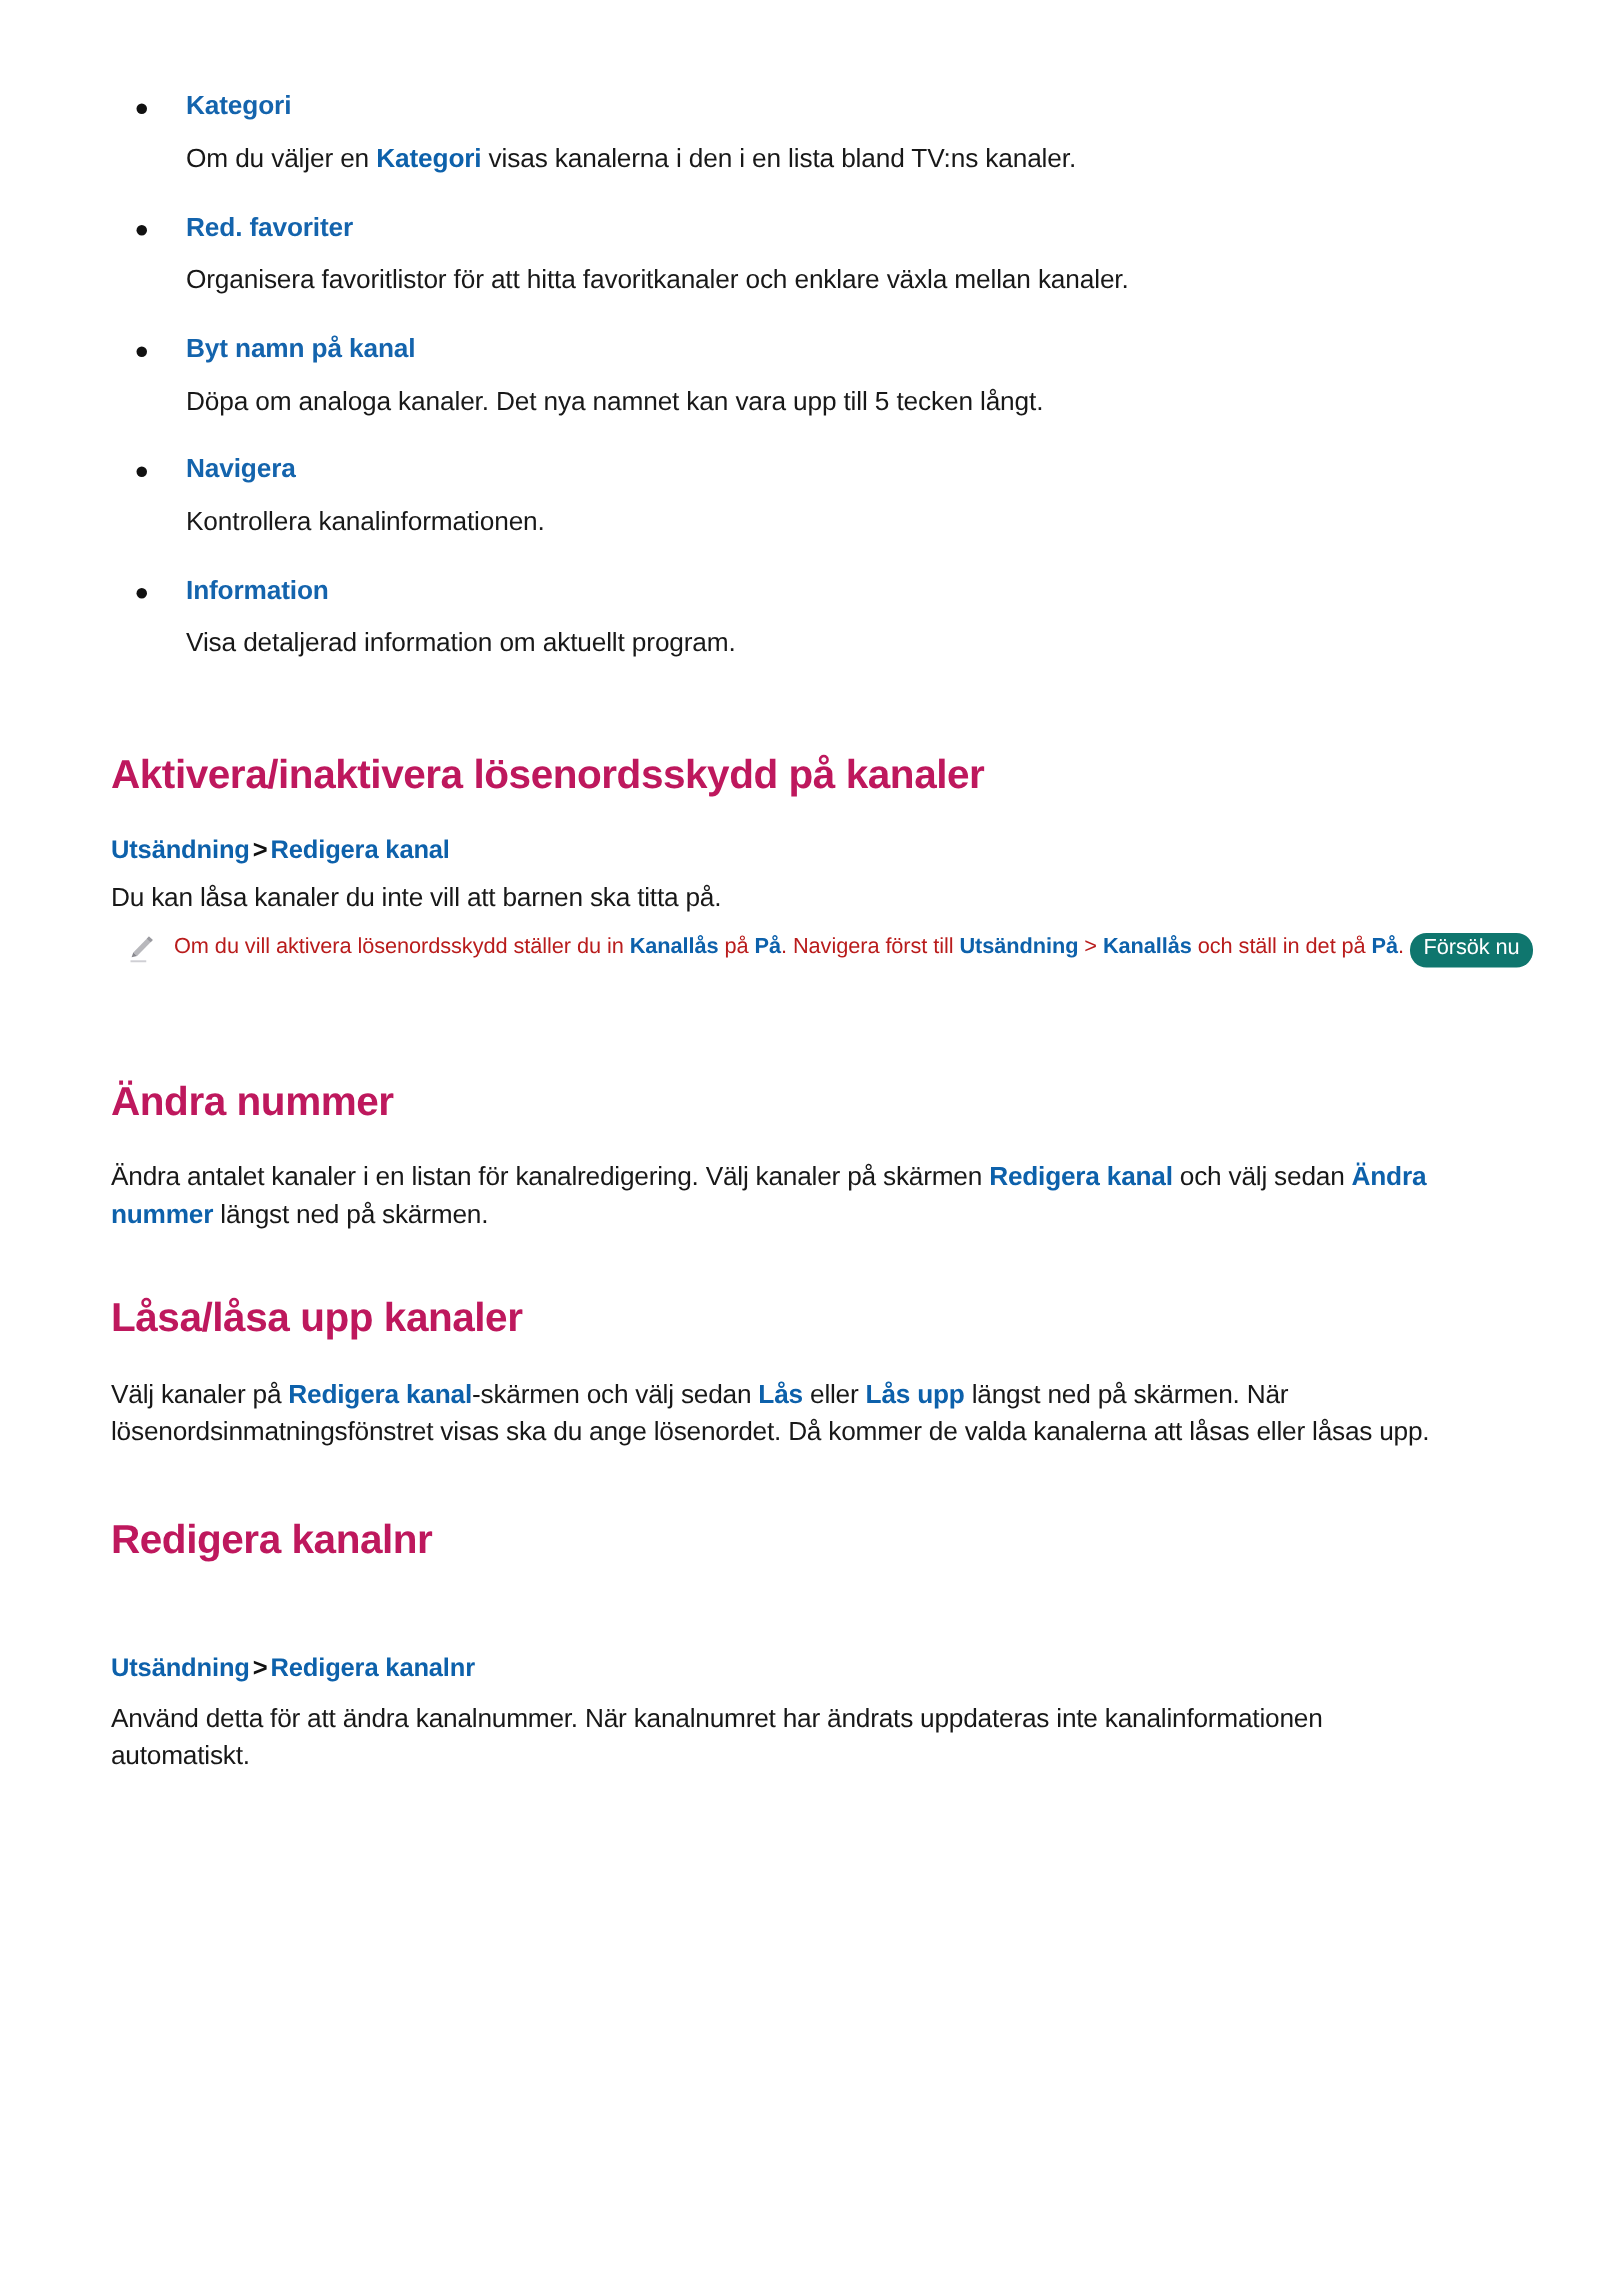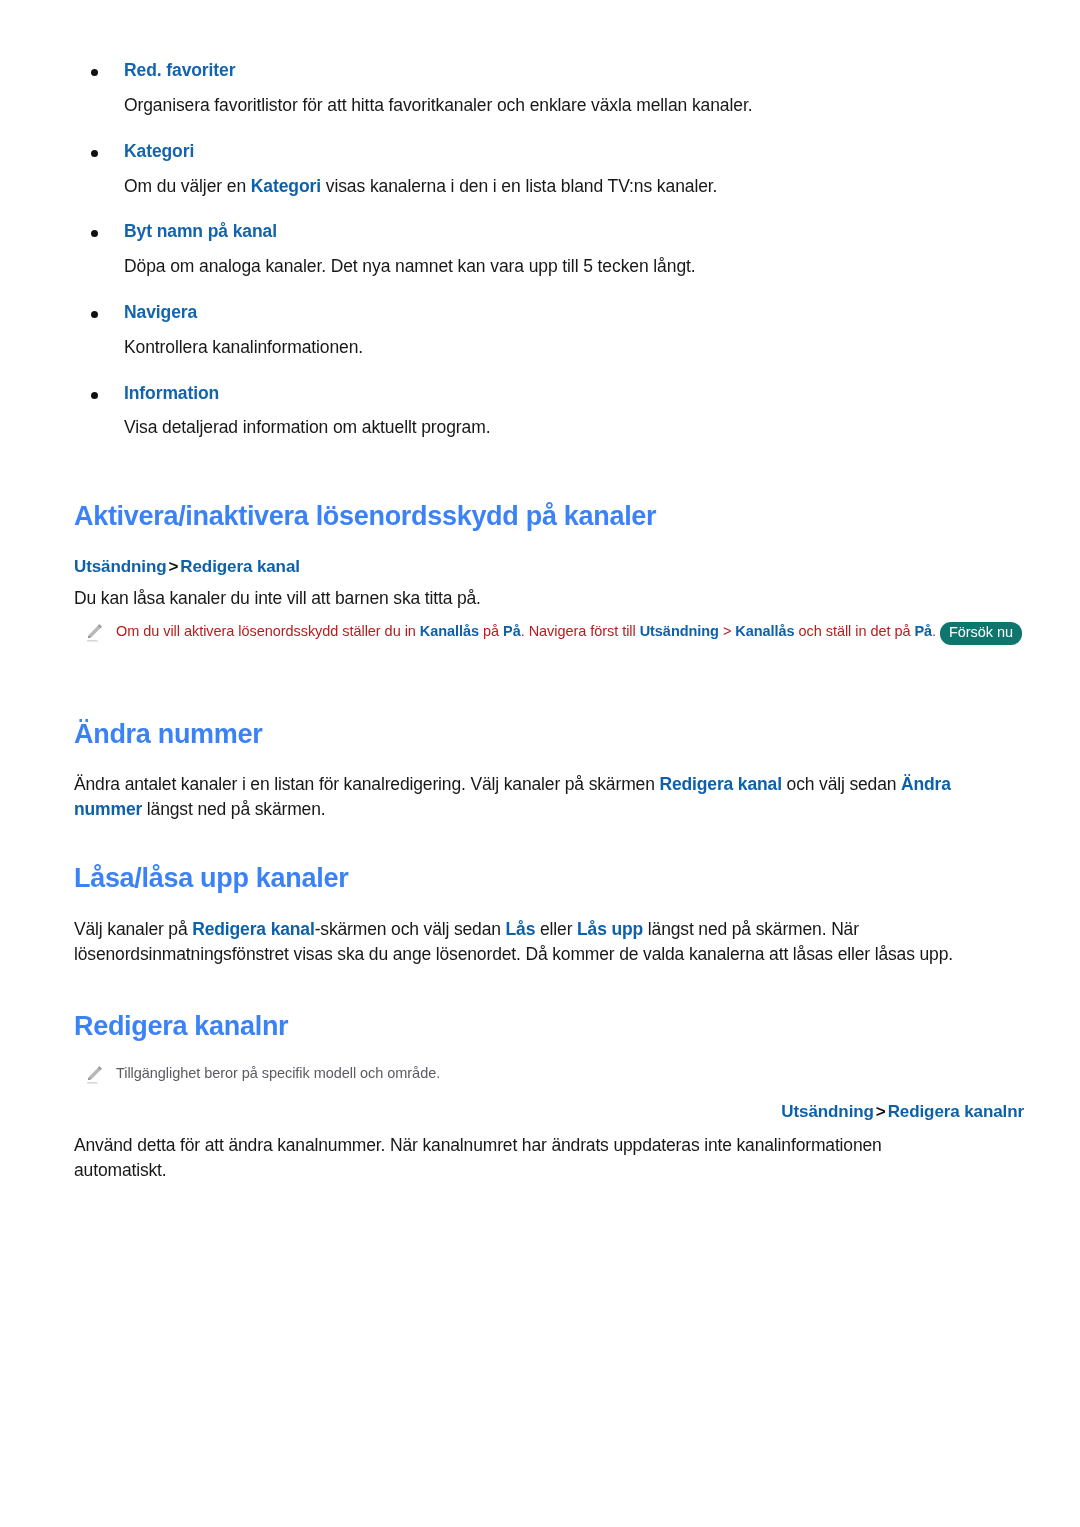--- a/index.html
+++ b/index.html
@@ -57,21 +57,21 @@
     padding-left: 50px;
     margin-top: 12px;
     font-size: 17.5px;
     color: #181818;
     line-height: 1.3;
     letter-spacing: -0.1px;
   }
 
   
   h1.section-title {
-    color: #3b82f6;
+    color: #be185d;
     font-size: 27px;
     font-weight: bold;
     margin: 0;
     letter-spacing: -0.3px;
     line-height: 1.2;
   }
   .h1-wrap { position: absolute; left: 74px; width: 950px; }
 
   
   .path-line {
@@ -139,31 +139,31 @@
 </head>
 <body>
 
 <div class="page">
 
   <div class="bullet-list">
 
     <div class="bullet-entry">
       <div class="bullet-row">
         <span class="bullet-dot"></span>
+        <span class="bullet-label">Kategori</span>
+      </div>
+      <div class="bullet-desc"><span>Om du väljer en </span><span class="term-b">Kategori</span><span> visas kanalerna i den i en lista bland TV:ns kanaler.</span></div>
+    </div>
+
+    <div class="bullet-entry">
+      <div class="bullet-row">
+        <span class="bullet-dot"></span>
         <span class="bullet-label">Red. favoriter</span>
       </div>
       <div class="bullet-desc"><span>Organisera favoritlistor för att hitta favoritkanaler och enklare växla mellan kanaler.</span></div>
-    </div>
-
-    <div class="bullet-entry">
-      <div class="bullet-row">
-        <span class="bullet-dot"></span>
-        <span class="bullet-label">Kategori</span>
-      </div>
-      <div class="bullet-desc"><span>Om du väljer en </span><span class="term-b">Kategori</span><span> visas kanalerna i den i en lista bland TV:ns kanaler.</span></div>
     </div>
 
     <div class="bullet-entry">
       <div class="bullet-row">
         <span class="bullet-dot"></span>
         <span class="bullet-label">Byt namn på kanal</span>
       </div>
       <div class="bullet-desc"><span>Döpa om analoga kanaler. Det nya namnet kan vara upp till 5 tecken långt.</span></div>
     </div>
 
@@ -226,35 +226,22 @@
   </div>
 
   <div style="position:absolute; left:74px; top:917px; width:948px;">
     <p class="body"><span>Välj kanaler på </span><span class="term-b">Redigera kanal</span><span>-skärmen och välj sedan </span><span class="term-b">Lås</span><span> eller </span><span class="term-b">Lås upp</span><span> längst ned på skärmen. När lösenordsinmatningsfönstret visas ska du ange lösenordet. Då kommer de valda kanalerna att låsas eller låsas upp.</span></p>
   </div>
 
   <div class="h1-wrap" style="top:1010px;">
     <h1 class="section-title">Redigera kanalnr</h1>
   </div>
 
-  <div class="note" style="left:84px; top:1062px; width:940px;">
-    <span class="pencil">
-      <svg width="22" height="22" viewBox="0 0 22 22" xmlns="http://www.w3.org/2000/svg">
-        <g transform="rotate(12 11 11)">
-          <path d="M13.6 2.6 L16.6 4.4 L8.6 17.0 L5.6 15.2 Z" fill="#b8b8bc"></path>
-          <path d="M13.6 2.6 L16.6 4.4 L15.5 6.1 L12.5 4.3 Z" fill="#9a9aa0"></path>
-          <path d="M5.6 15.2 L8.6 17.0 L5.2 18.6 Z" fill="#87878d"></path>
-        </g>
-        <rect x="3" y="19.2" width="10.5" height="1.3" fill="#cfcfd4"></rect>
-      </svg>
-    </span>
-    <div class="note-text">Tillgänglighet beror på specifik modell och område.</div>
-  </div>
-
-  <div style="position:absolute; left:74px; top:1102px; width:950px;text-align:right;">
+
+  <div style="position:absolute; left:74px; top:1102px; width:950px;">
     <div class="path-line">
       <span class="term">Utsändning</span><span class="sep">&gt;</span><span class="term">Redigera kanalnr</span>
     </div>
   </div>
 
   <div style="position:absolute; left:74px; top:1133px; width:900px;">
     <p class="body">Använd detta för att ändra kanalnummer. När kanalnumret har ändrats uppdateras inte kanalinformationen automatiskt.</p>
   </div>
 
 </div>

